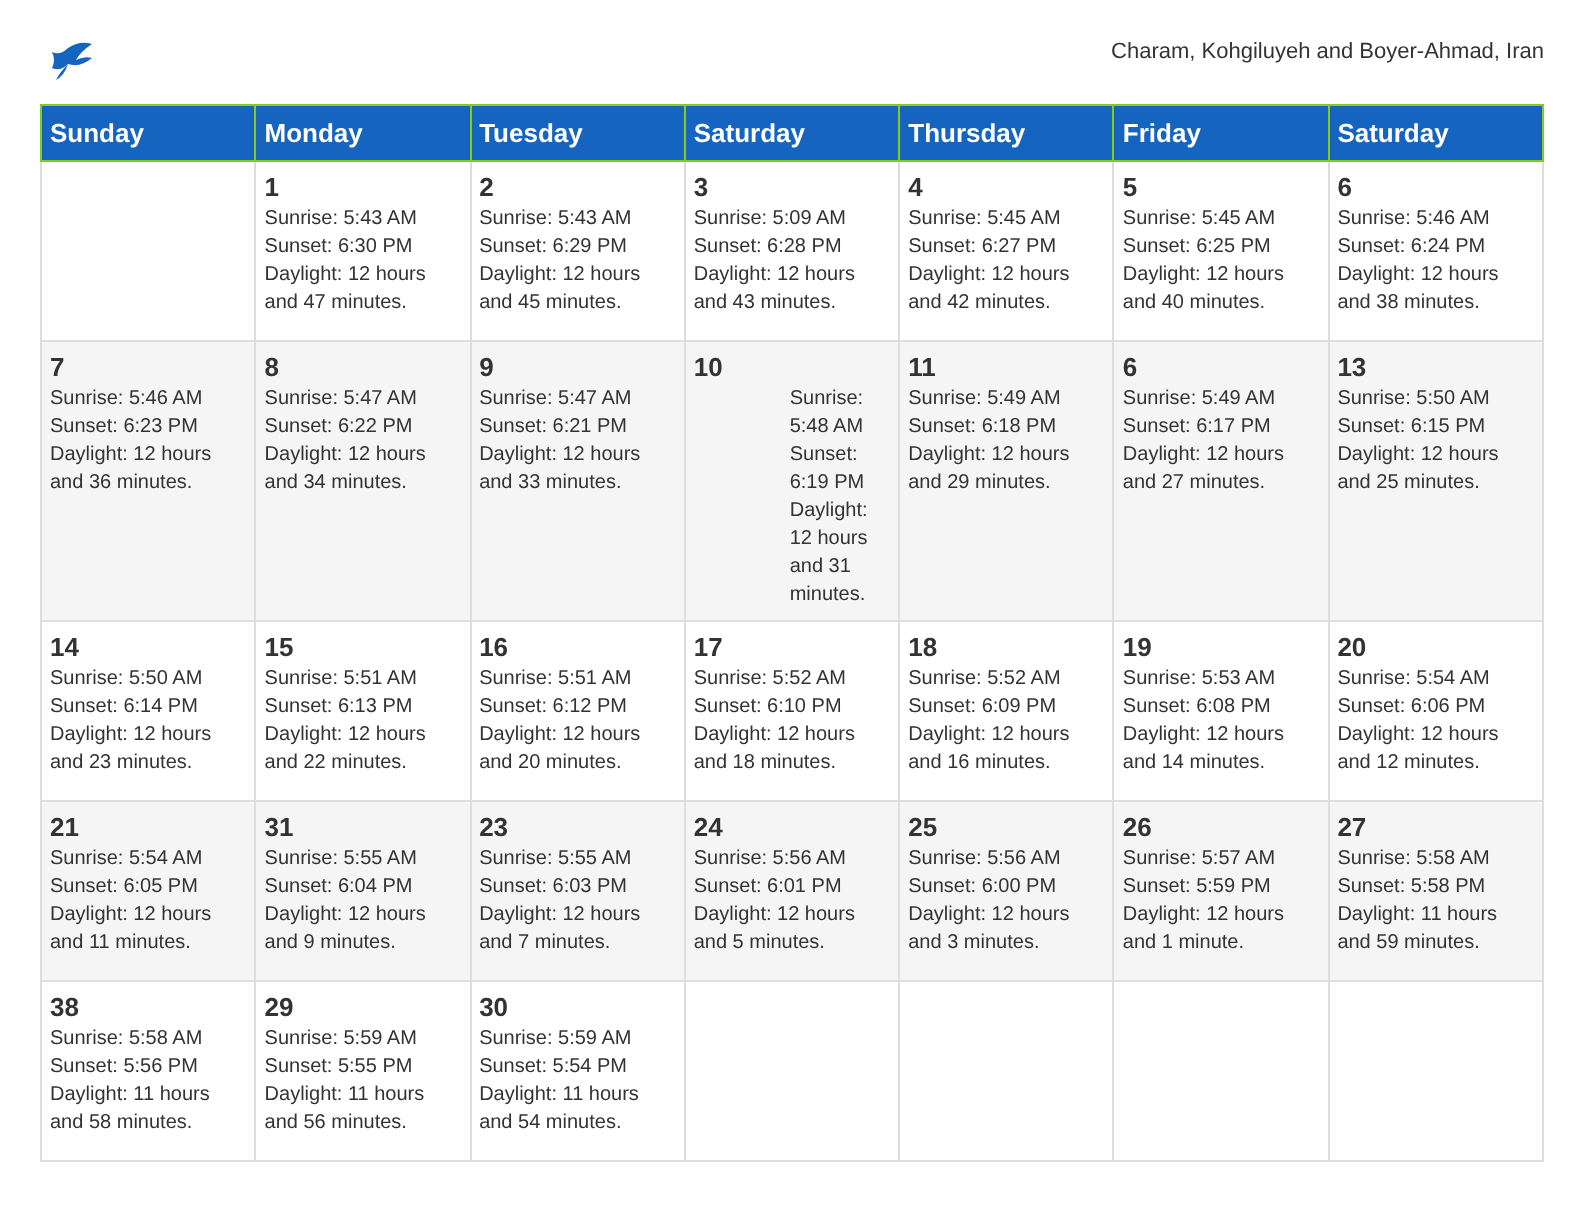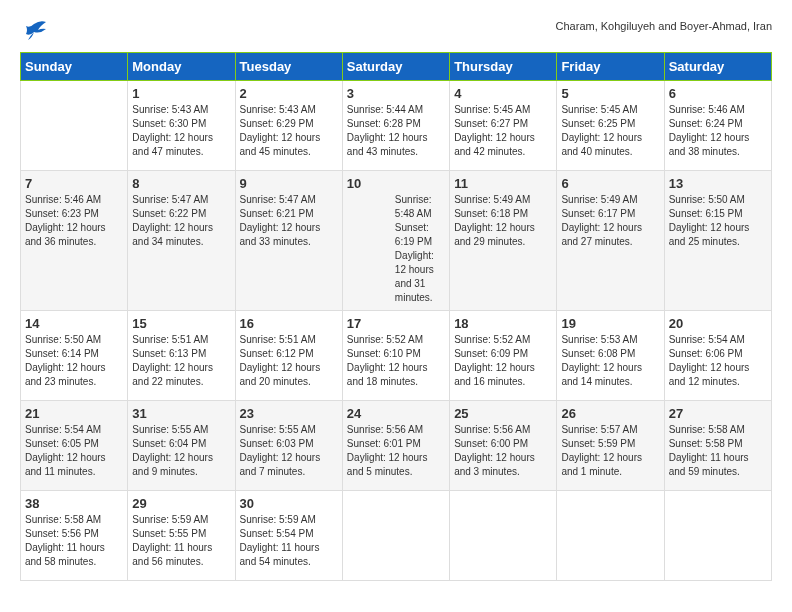--- a/index.html
+++ b/index.html
@@ -124,21 +124,21 @@
         </td>
         <td>
           <span class="day-number">2</span>
           <div class="day-info" style="white-space: pre-line;">Sunrise: 5:43 AM
 Sunset: 6:29 PM
 Daylight: 12 hours
 and 45 minutes.</div>
         </td>
         <td>
           <span class="day-number">3</span>
-          <div class="day-info" style="white-space: pre-line;">Sunrise: 5:44 AM
+          <div class="day-info" style="white-space: pre-line;">Sunrise: 5:09 AM
 Sunset: 6:28 PM
 Daylight: 12 hours
 and 43 minutes.</div>
         </td>
         <td>
           <span class="day-number">4</span>
           <div class="day-info" style="white-space: pre-line;">Sunrise: 5:45 AM
 Sunset: 6:27 PM
 Daylight: 12 hours
 and 42 minutes.</div>

